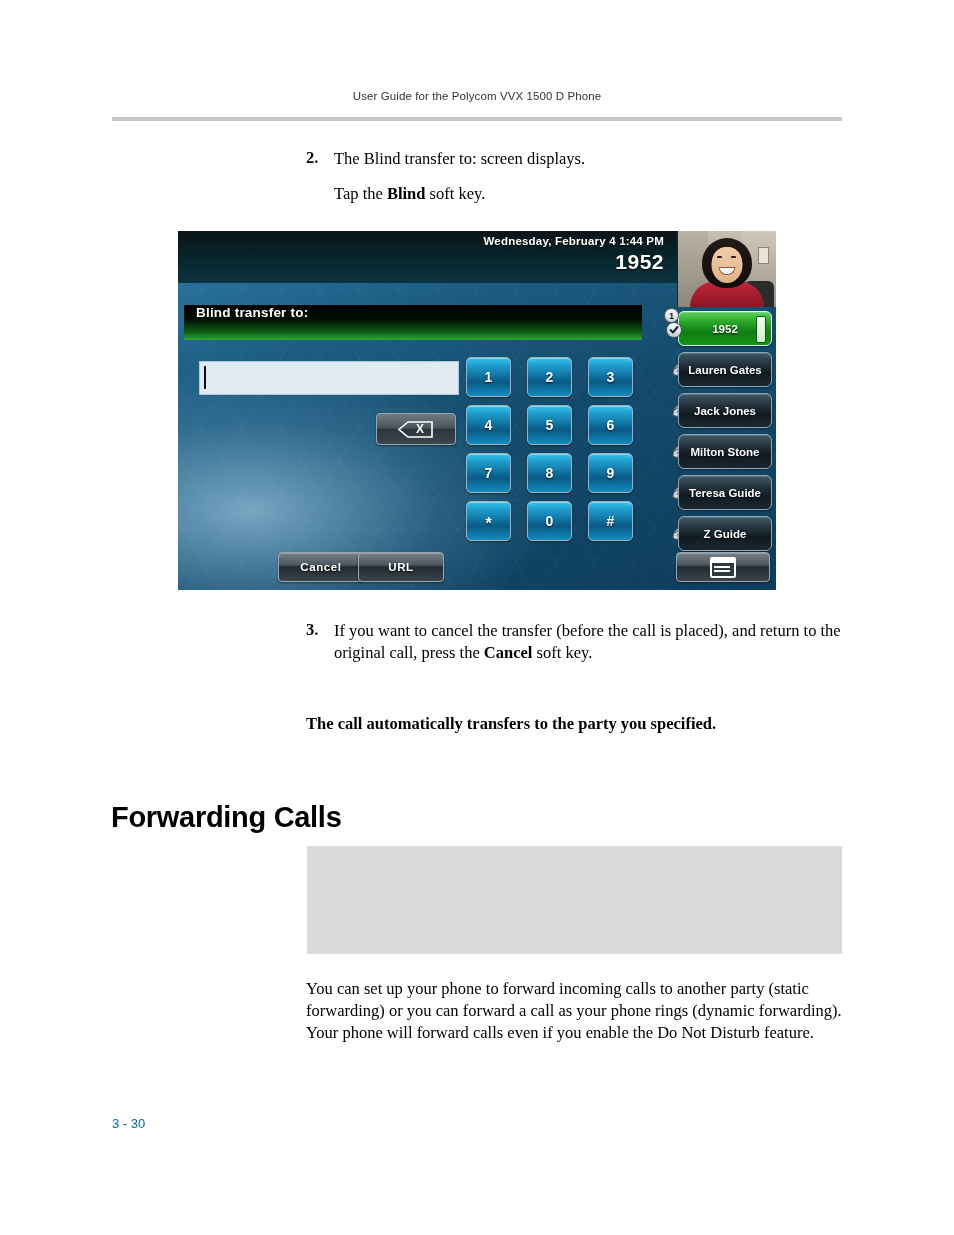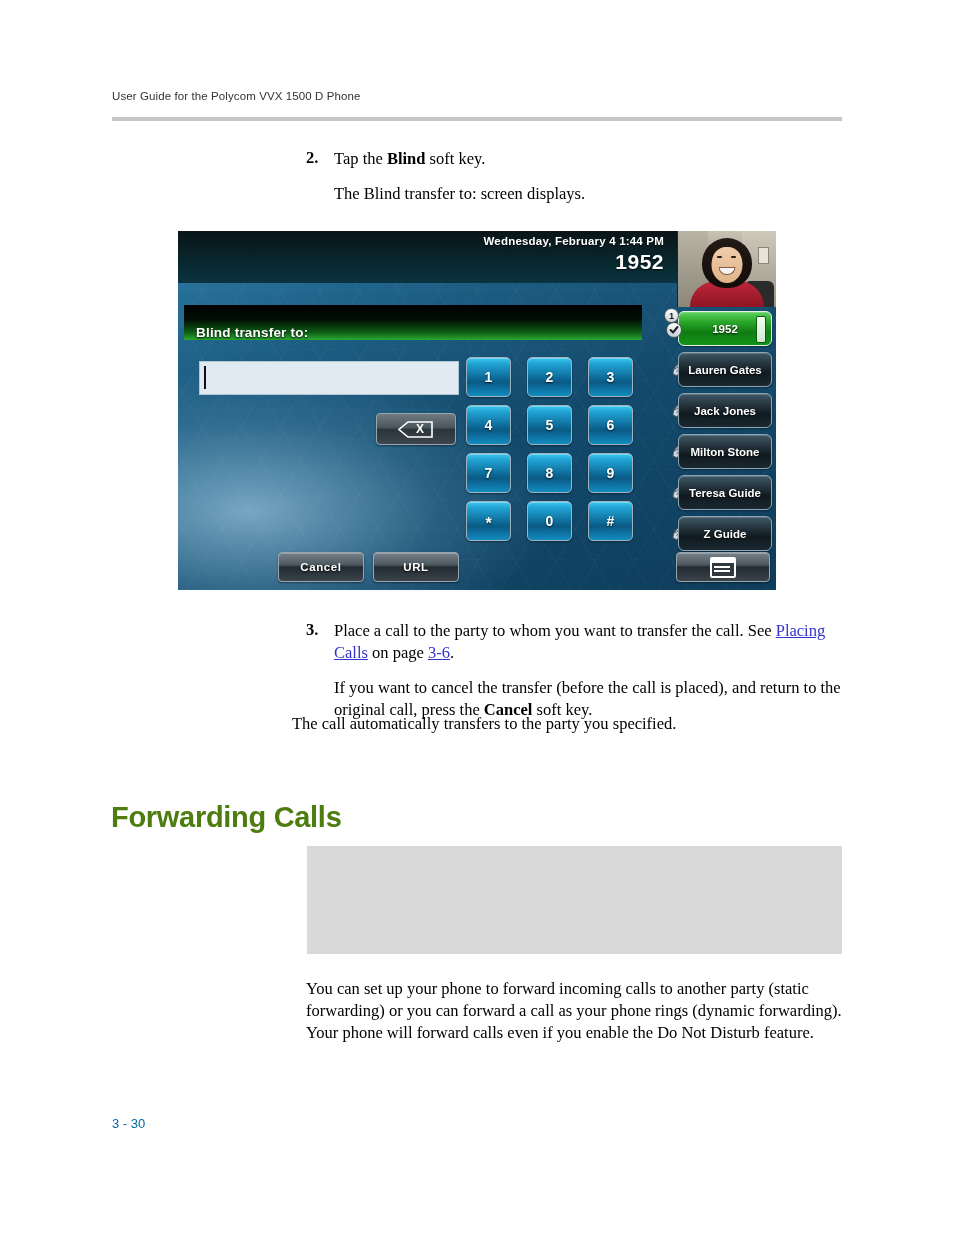--- a/index.html
+++ b/index.html
@@ -15,20 +15,21 @@
     color: #000000;
     overflow: hidden;
   }
 
   
   .page-header {
     position: absolute;
     left: 112px;
     top: 90px;
     width: 730px;
+    text-align: center;
   }
   .page-header-text {
     font-family: "Liberation Sans", sans-serif;
     font-size: 11.5px;
     letter-spacing: 0.1px;
     color: #333333;
     white-space: nowrap;
   }
   .header-rule {
     position: absolute;
@@ -67,33 +68,33 @@
   .link { color: #3333cc; }
 
   #step2 { left: 306px; top: 148px; width: 540px; }
   #step3 { left: 306px; top: 620px; width: 540px; }
 
   .plain-para {
     position: absolute;
     font-size: 16.5px;
     line-height: 1.33;
   }
-  #after-step3 { left: 292px; top: 713px; width: 560px; }
+  #after-step3 { left: 306px; top: 713px; width: 560px; font-weight: bold; }
   #forwarding-para { left: 306px; top: 978px; width: 545px; }
 
   
   .section-heading {
     position: absolute;
     left: 111px;
     top: 782px;
     font-family: "Liberation Sans", sans-serif;
     font-weight: bold;
     font-size: 29px;
     letter-spacing: -0.3px;
-    color: #4d7c0f;
+    color: #000000;
   }
 
   
   .grey-block {
     position: absolute;
     left: 307px;
     top: 846px;
     width: 535px;
     height: 108px;
     background: #d9d9d9;
@@ -208,21 +209,21 @@
 
   
   .title-bar {
     position: absolute;
     left: 6px;
     top: 74px;
     width: 458px;
     height: 35px;
     background: linear-gradient(180deg, #000000 0%, #021005 42%, #0f5d16 78%, #2aa832 100%);
     display: flex;
-    align-items: flex-end;
+    align-items: flex-start;
   }
   .title-bar-text {
     margin-left: 12px;
     color: #ffffff;
     font-size: 13.5px;
     font-weight: bold;
     letter-spacing: 0.2px;
     text-shadow: 0 1px 2px rgba(0,0,0,0.9);
   }
 
@@ -403,21 +404,21 @@
     font-size: 11.5px;
     font-weight: bold;
     letter-spacing: 0.6px;
     display: flex;
     align-items: center;
     justify-content: center;
     text-shadow: 0 1px 2px rgba(0,0,0,0.8);
     box-shadow: inset 0 1px 0 rgba(255,255,255,0.25), 0 1px 2px rgba(0,0,0,0.45);
   }
   #sk-cancel { left: 100px; width: 84px; }
-  #sk-url    { left: 195px; width: 84px; }
+  #sk-url    { left: 180px; width: 84px; }
   #sk-menu   { right: 6px; width: 92px; }
   .menu-icon {
     width: 22px; height: 17px;
     border: 2px solid #ffffff;
     border-radius: 2px;
     background: #2f3940;
     position: relative;
   }
   .menu-icon::before {
     content:"";
@@ -435,22 +436,22 @@
 <body>
 
 <div class="page-header">
   <div class="page-header-text">User Guide for the Polycom VVX 1500 D Phone</div>
 </div>
 <div class="header-rule"></div>
 
 <div class="step" id="step2">
   <div class="step-num">2.</div>
   <div class="step-body">
+    <p>The Blind transfer to: screen displays.</p>
     <p><span>Tap the </span><b>Blind</b><span> soft key.</span></p>
-    <p>The Blind transfer to: screen displays.</p>
   </div>
 </div>
 
 <div class="phone">
   <div class="phone-texture"></div>
 
   <div class="status-strip">
     <div class="status-date">Wednesday, February 4  1:44 PM</div>
     <div class="status-ext">1952</div>
   </div>
@@ -587,21 +588,20 @@
   <div class="softkey" id="sk-cancel">Cancel</div>
   <div class="softkey" id="sk-url">URL</div>
   <div class="softkey" id="sk-menu">
     <span class="menu-icon"></span>
   </div>
 </div>
 
 <div class="step" id="step3">
   <div class="step-num">3.</div>
   <div class="step-body">
-    <p><span>Place a call to the party to whom you want to transfer the call. See </span><a class="link" href="#">Placing Calls</a><span> on page </span><a class="link" href="#">3-6</a><span>.</span></p>
     <p><span>If you want to cancel the transfer (before the call is placed), and return to the original call, press the </span><b>Cancel</b><span> soft key.</span></p>
   </div>
 </div>
 
 <div class="plain-para" id="after-step3">The call automatically transfers to the party you specified.</div>
 
 <h1 class="section-heading">Forwarding Calls</h1>
 
 <div class="grey-block"></div>
 

